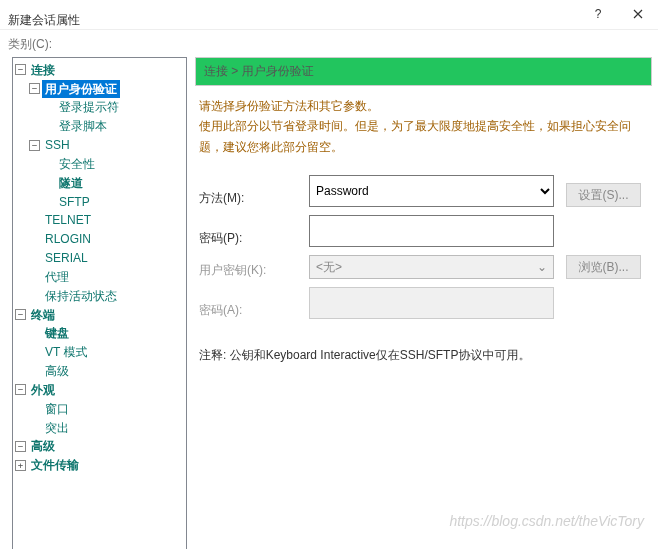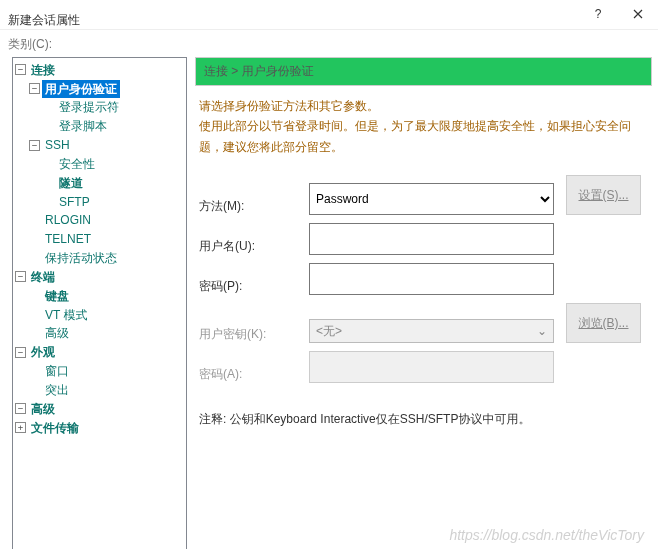--- a/index.html
+++ b/index.html
@@ -24,24 +24,24 @@
 .desc { color: #a16207; line-height: 1.7; padding: 0 4px 14px 4px; }
 .form-row { display: flex; align-items: flex-end; padding: 4px 4px; }
 .form-row .lbl { width: 110px; color: #333; }
 .form-row .lbl.disabled { color: #999; }
 .form-row .ctrl { flex: 0 0 245px; }
 .form-row .side { margin-left: 12px; }
 select, input[type=text], input[type=password] { width: 100%; height: 32px; border: 1px solid #777; background: #fff; padding: 2px 4px; font-size: 12px; font-family: inherit; }
 select { padding: 2px 2px; }
 .dtext { width: 100%; height: 24px; border: 1px solid #bbb; background: #f0f0f0; color: #888; padding: 2px 6px; display: flex; align-items: center; justify-content: space-between; }
 .dtext .chv { color: #888; }
-.wbtn { height: 40px; width: 75px; border: 1px solid #adadad; background: #e1e1e1; color: #333; cursor: pointer; text-decoration: underline; }
+.wbtn { height: 24px; width: 75px; border: 1px solid #adadad; background: #e1e1e1; color: #333; cursor: pointer; }
 .wbtn:disabled { color: #888; background: #e8e8e8; border-color: #ccc; cursor: default; }
 .note { padding: 24px 4px 0 4px; color: #333; }
-.watermark { position: absolute; right: 14px; bottom: 6px; color: rgba(170,170,170,0.55); font-style: italic; font-size: 14px; font-family: Arial, sans-serif; pointer-events: none; }
+.watermark { position: absolute; right: 14px; bottom: 20px; color: rgba(170,170,170,0.55); font-style: italic; font-size: 14px; font-family: Arial, sans-serif; pointer-events: none; }
 </style>
 </head>
 <body>
 
 <div class="titlebar">
   <span class="title">新建会话属性</span>
   <div class="btns">
     <div class="btn">?</div>
     <div class="btn">
       <svg width="10" height="10" viewBox="0 0 10 10">
@@ -66,22 +66,24 @@
                 <li><span class="spacer"></span><span class="label">登录脚本</span></li>
               </ul>
             </li>
             <li><span class="toggle">−</span><span class="label">SSH</span>
               <ul>
                 <li><span class="spacer"></span><span class="label">安全性</span></li>
                 <li><span class="spacer"></span><span class="label bold">隧道</span></li>
                 <li><span class="spacer"></span><span class="label">SFTP</span></li>
               </ul>
             </li>
+            <li><span class="spacer"></span><span class="label">TELNET</span></li>
             <li><span class="spacer"></span><span class="label">RLOGIN</span></li>
-            <li><span class="spacer"></span><span class="label">TELNET</span></li>
+            <li><span class="spacer"></span><span class="label">SERIAL</span></li>
+            <li><span class="spacer"></span><span class="label">代理</span></li>
             <li><span class="spacer"></span><span class="label">保持活动状态</span></li>
           </ul>
         </li>
         <li>
           <span class="toggle">−</span><span class="label bold">终端</span>
           <ul>
             <li><span class="spacer"></span><span class="label bold">键盘</span></li>
             <li><span class="spacer"></span><span class="label">VT 模式</span></li>
             <li><span class="spacer"></span><span class="label">高级</span></li>
           </ul>
@@ -114,24 +116,20 @@
     <div class="form-row">
       <span class="lbl">方法(M):</span>
       <span class="ctrl">
         <select>
           <option>Password</option>
         </select>
       </span>
       <span class="side"><button class="wbtn" disabled="">设置(S)...</button></span>
     </div>
 
-    <div class="form-row">
-      <span class="lbl"><span class="hl">用户名(U):</span></span>
-      <span class="ctrl"><input type="text" value="" style=""></span>
-    </div>
 
     <div class="form-row">
       <span class="lbl"><span class="hl">密码(P):</span></span>
       <span class="ctrl"><input type="password" value="" style=""></span>
     </div>
 
     <div class="form-row">
       <span class="lbl disabled">用户密钥(K):</span>
       <span class="ctrl">
         <div class="dtext">

